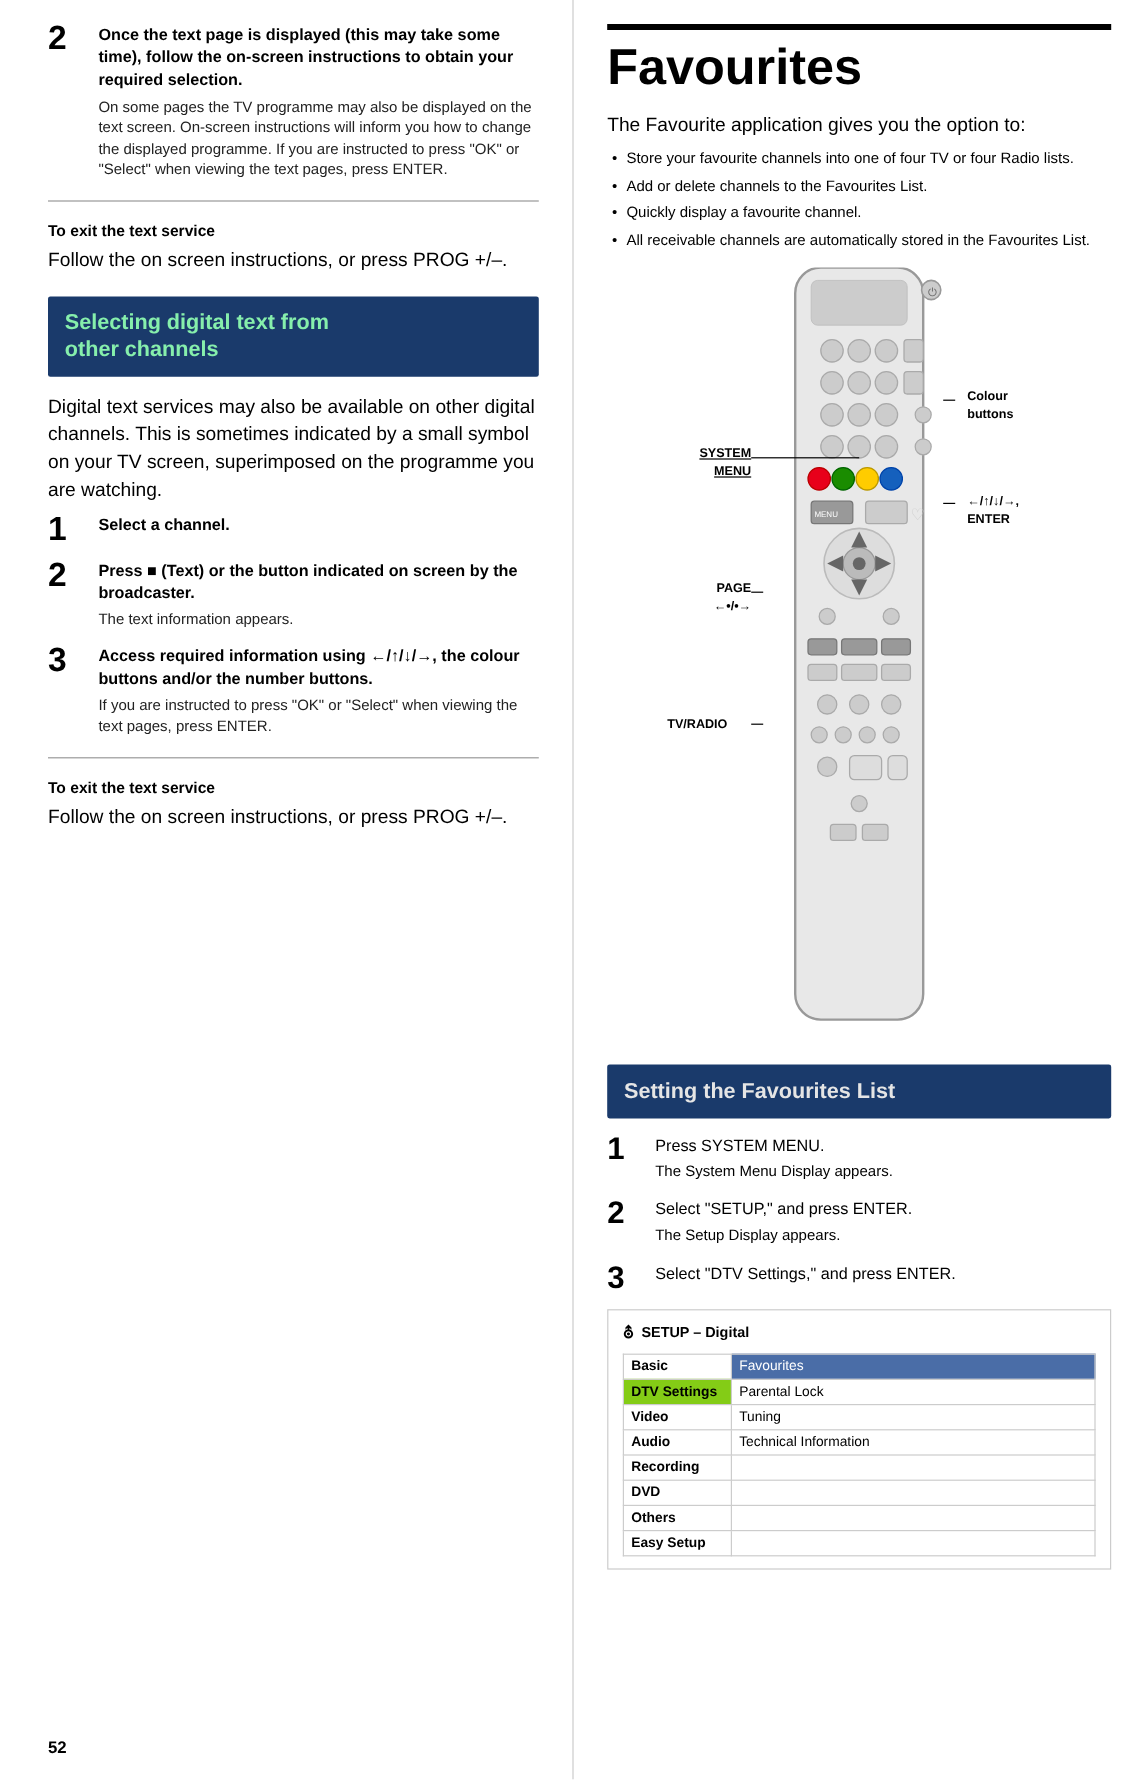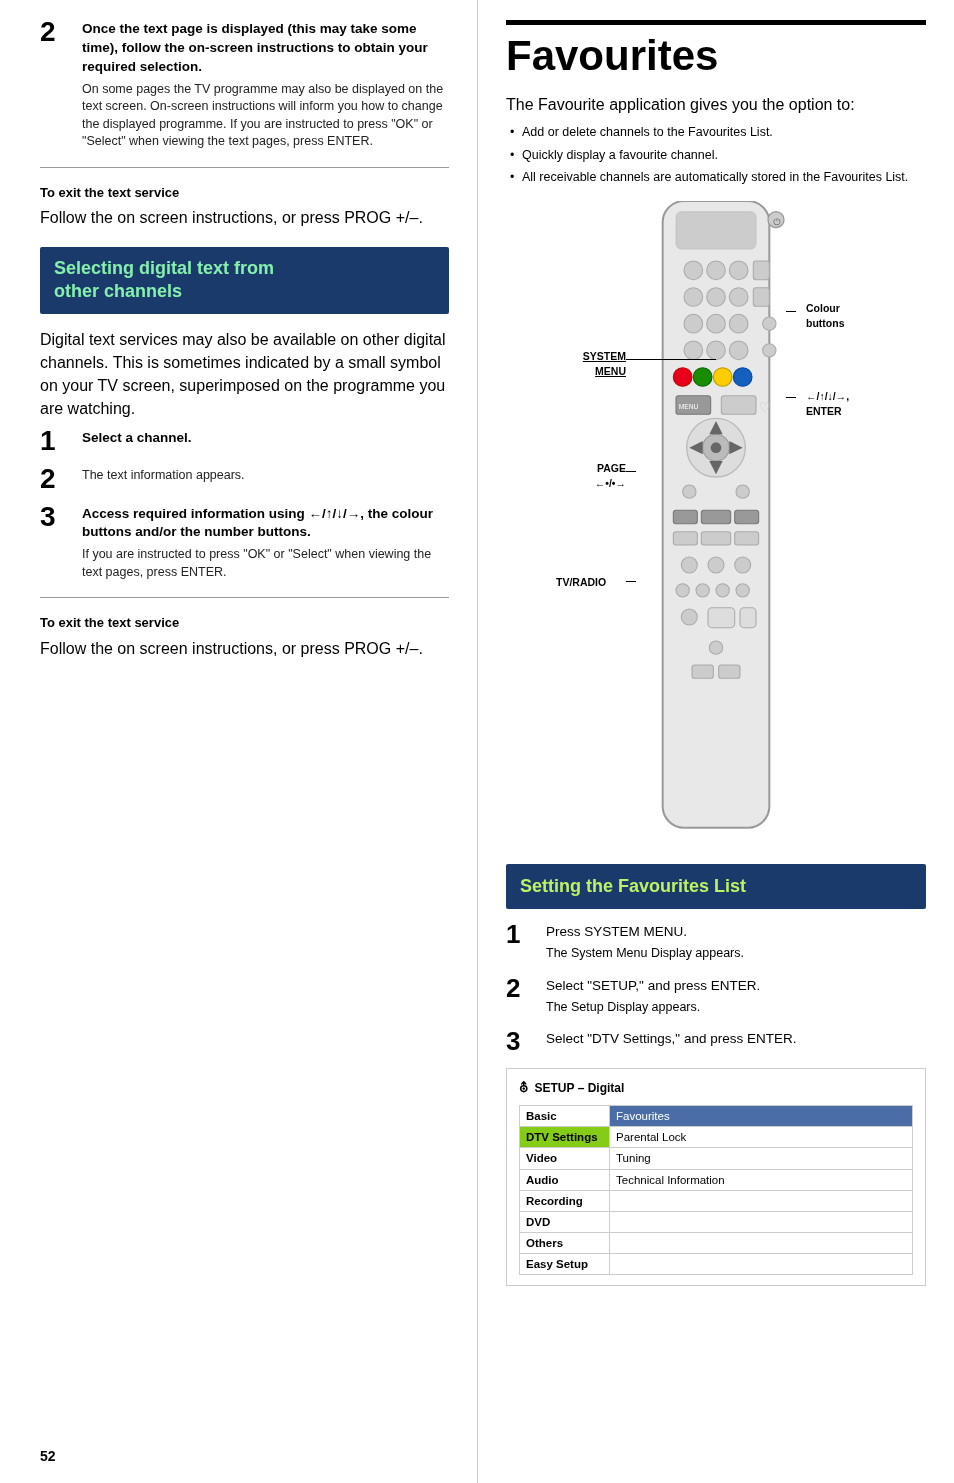--- a/index.html
+++ b/index.html
@@ -157,21 +157,21 @@
       display: inline-block;
     }
 
     .remote-svg {
       width: 200px;
     }
 
     
     .fav-list-section {
       background: #1a3a6b;
-      color: #bef264;
+      color: #e5e5e5;
       padding: 10px 14px;
       margin: 18px 0 14px 0;
       border-radius: 2px;
     }
 
     .fav-list-section h2 {
       font-size: 18px;
       font-weight: bold;
     }
 
@@ -280,20 +280,21 @@
     <div class="step">
       <div class="step-num">1</div>
       <div class="step-content">
         <div class="step-bold">Select a channel.</div>
       </div>
     </div>
 
     <div class="step">
       <div class="step-num">2</div>
       <div class="step-content">
+        <div class="step-bold">Press ■ (Text) or the button indicated on screen by the broadcaster.</div>
         <div class="step-normal">The text information appears.</div>
       </div>
     </div>
 
     <div class="step">
       <div class="step-num">3</div>
       <div class="step-content">
         <div class="step-bold">Access required information using ←/↑/↓/→, the colour buttons and/or the number buttons.</div>
         <div class="step-normal">If you are instructed to press "OK" or "Select" when viewing the text pages, press ENTER.</div>
       </div>
@@ -306,20 +307,21 @@
 
   </div>
 
   <div class="right-col">
 
     <div class="fav-title">Favourites</div>
 
     <div class="para">The Favourite application gives you the option to:</div>
 
     <ul class="bullet-list">
+      <li>Store your favourite channels into one of four TV or four Radio lists.</li>
       <li>Add or delete channels to the Favourites List.</li>
       <li>Quickly display a favourite channel.</li>
       <li>All receivable channels are automatically stored in the Favourites List.</li>
     </ul>
 
     <div class="remote-container">
       <div class="remote-wrap">
         
         <div style="position:absolute; left:-100px; top:148px; font-size:10.5px; font-weight:bold; text-align:right; width:90px;text-decoration:underline;">SYSTEM<br>MENU</div>
         <div style="position:absolute; left:-100px; top:148px; width:90px; height:1px; background:#000; top:158px; left:-10px;"></div>

